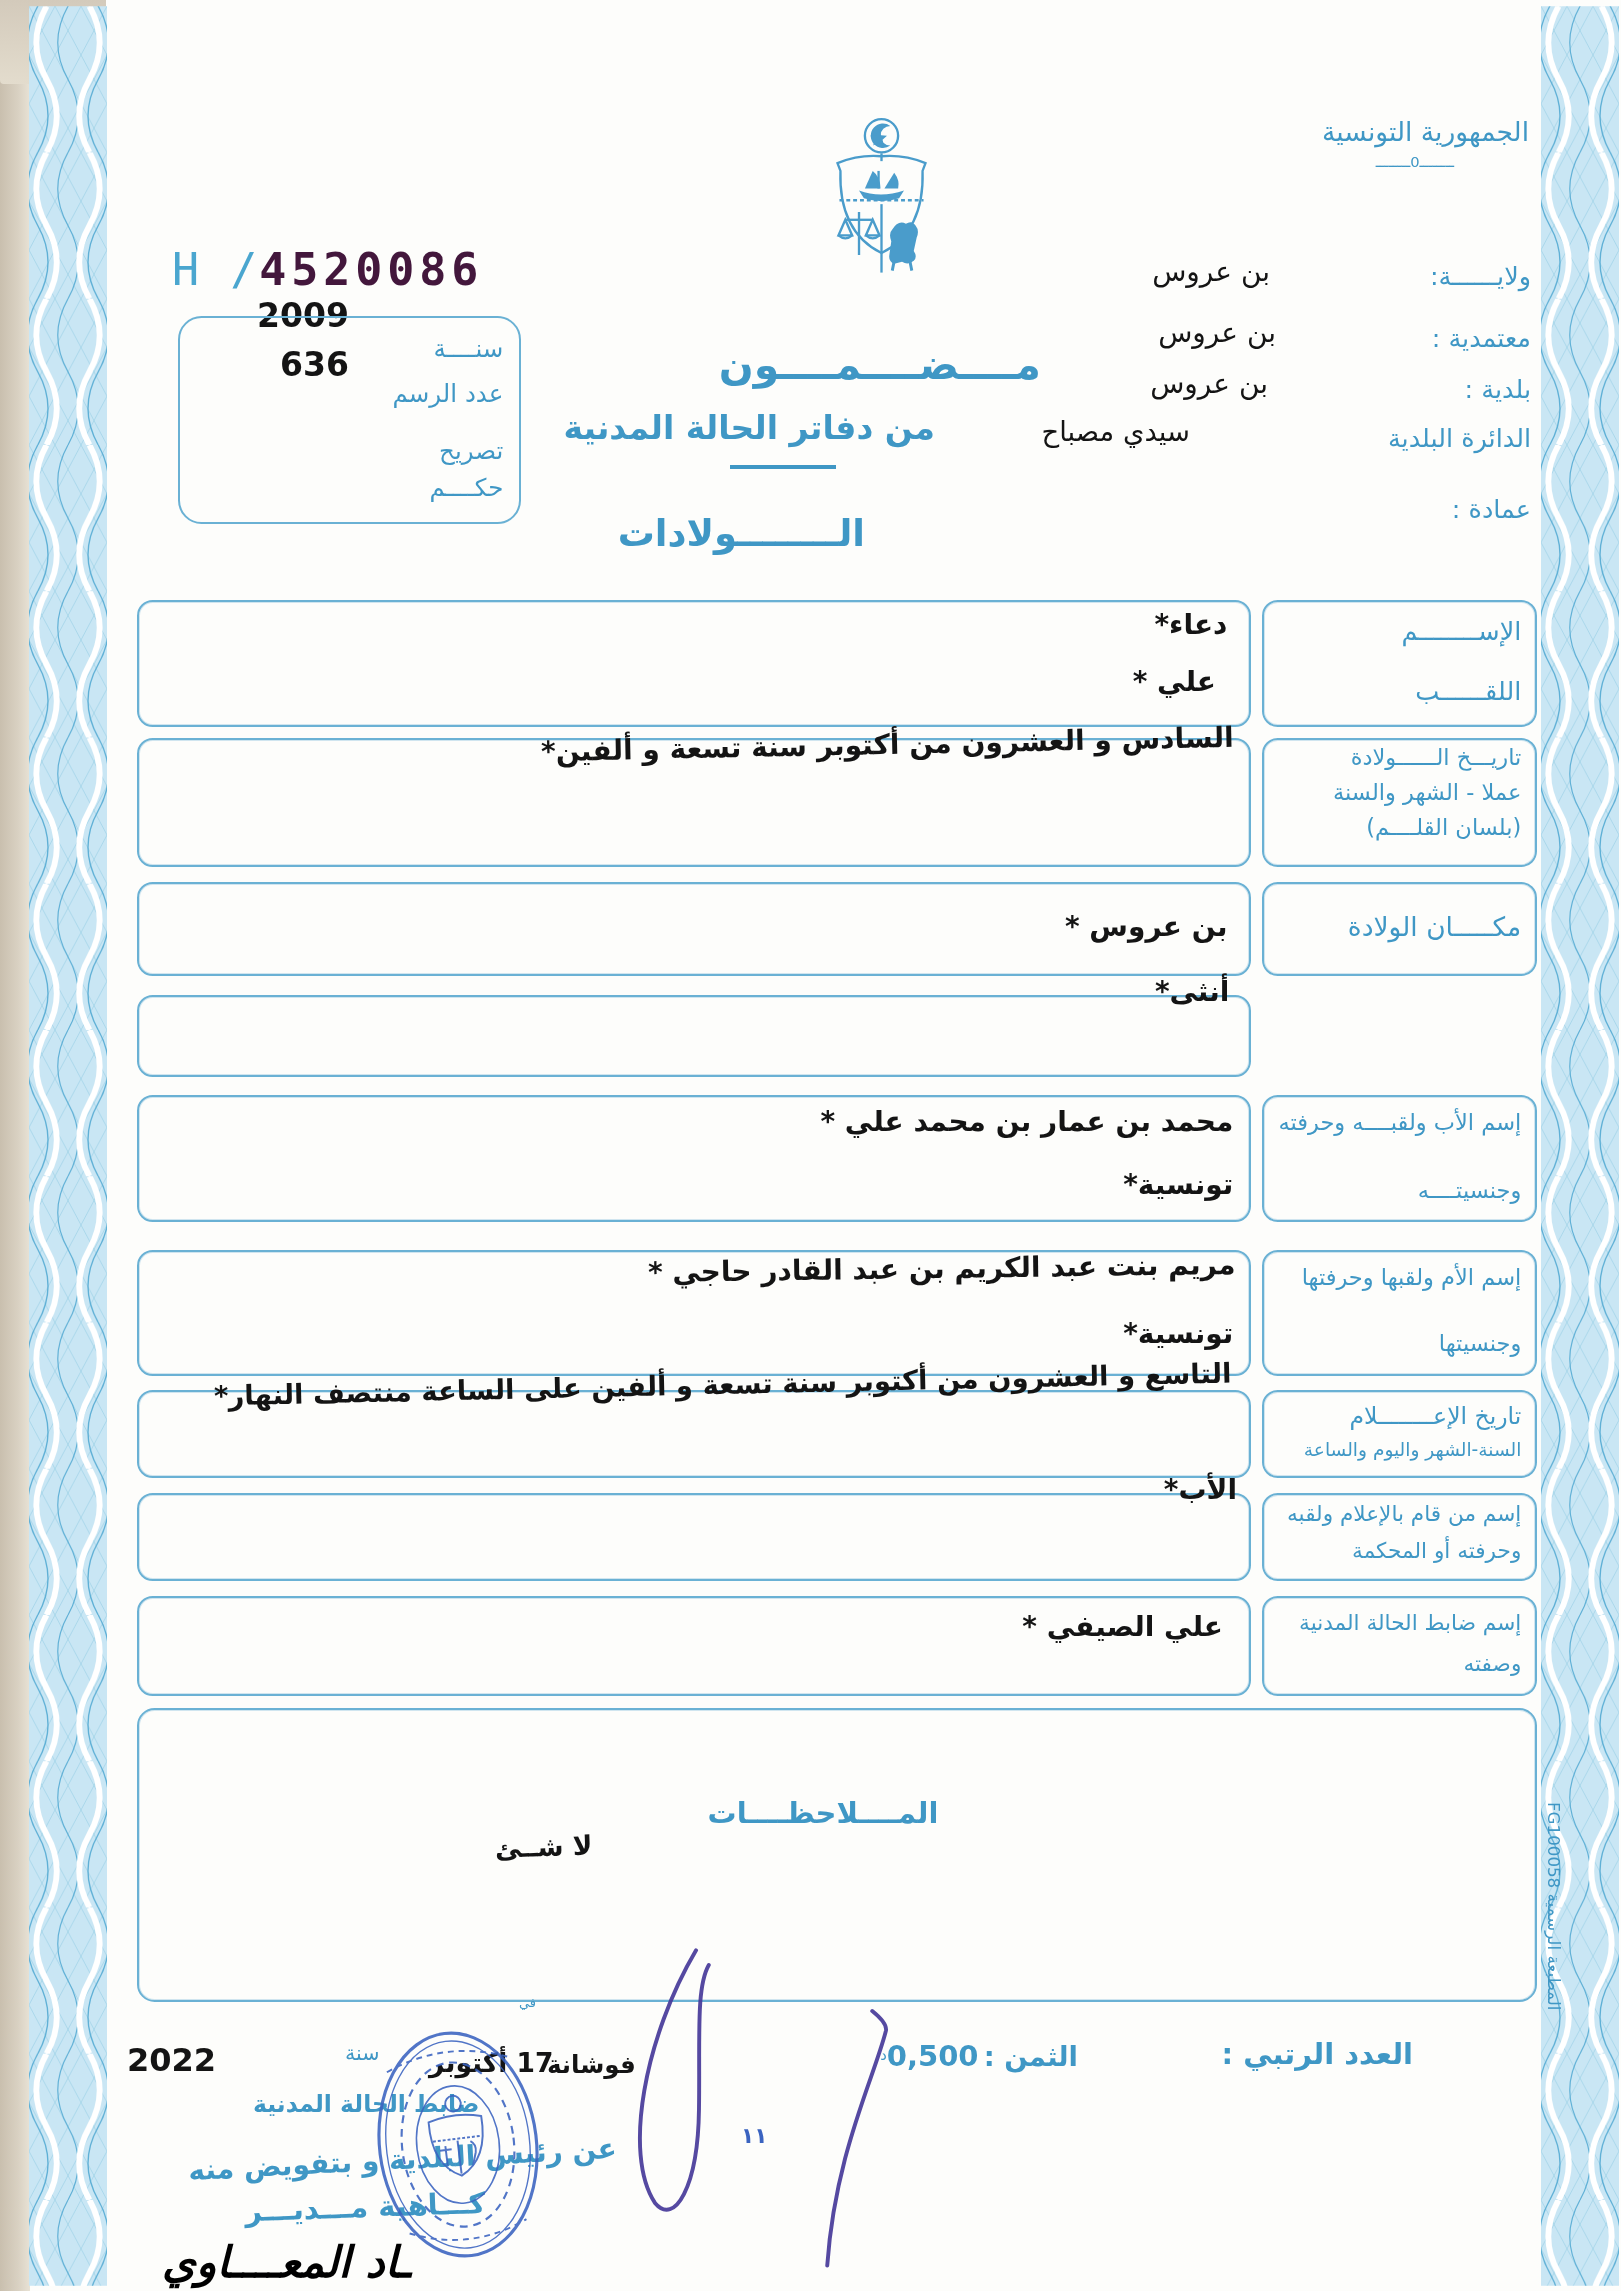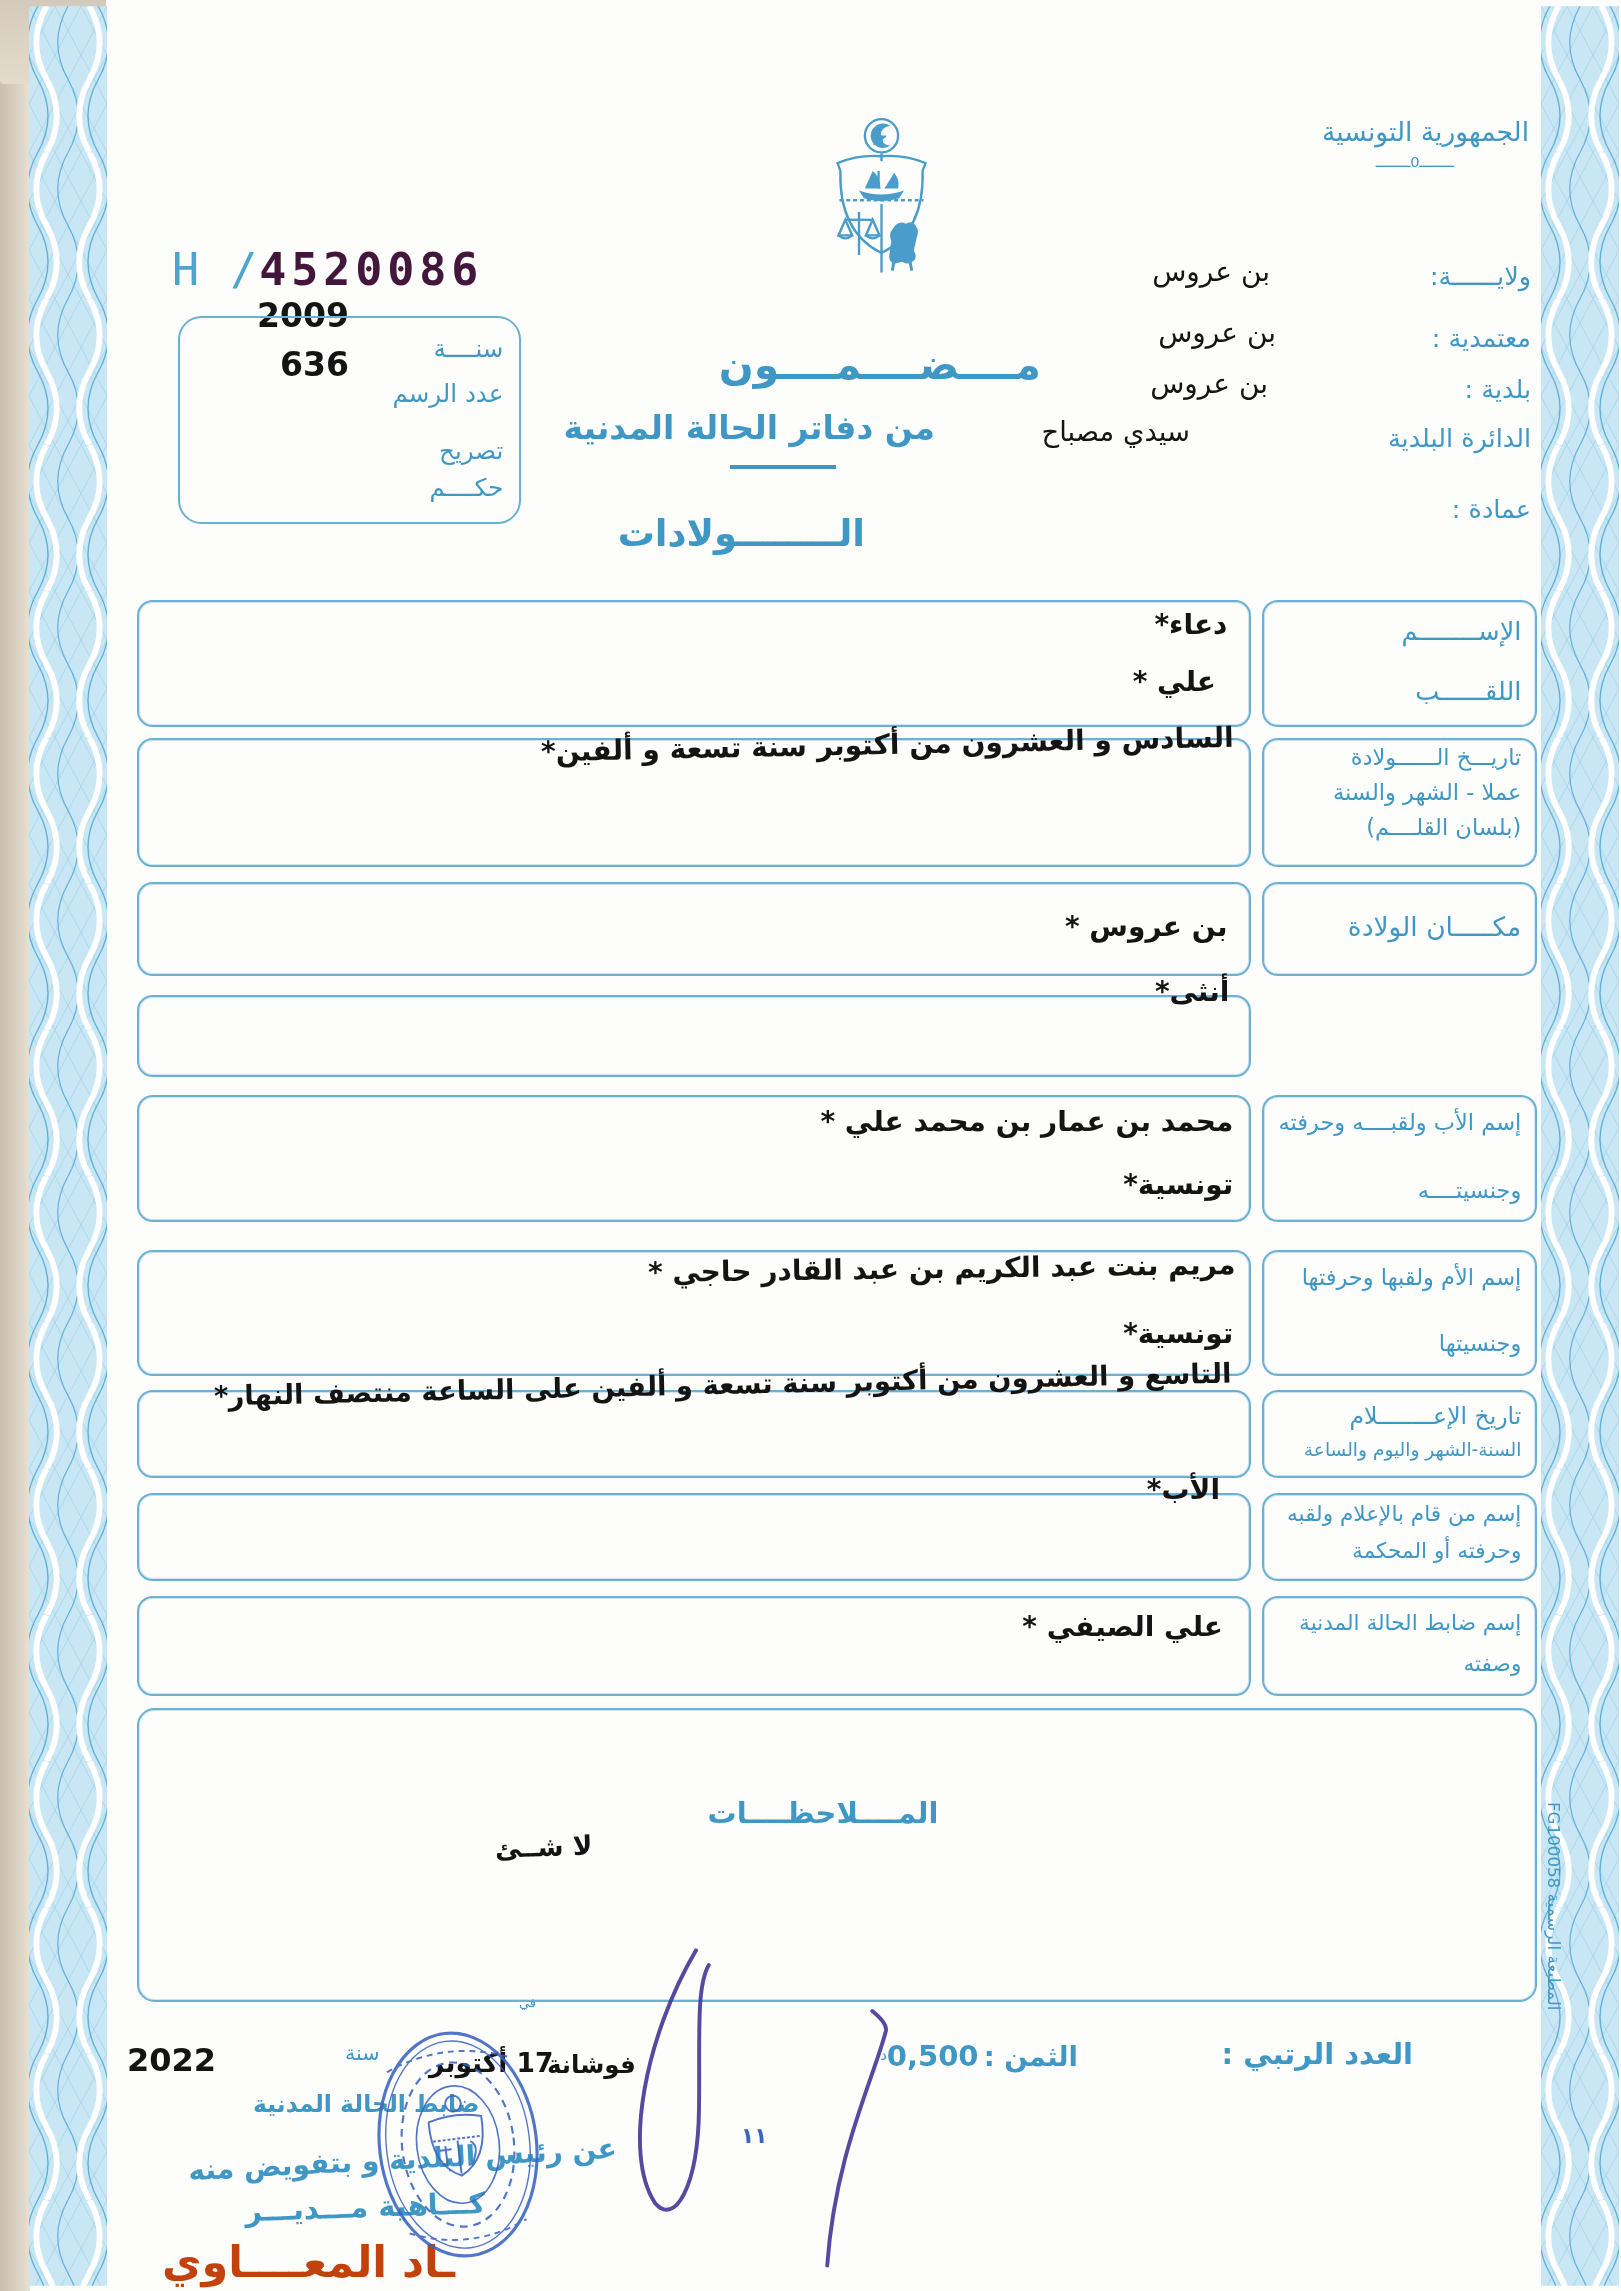--- a/index.html
+++ b/index.html
@@ -194,21 +194,21 @@
 
   <div class="abs cbox r7">
     <span class="v" style="right:17.6px;top:-23.5px;font-size:27.4px;transform:rotate(-1.3deg);">التاسع و العشرون من أكتوبر سنة تسعة و ألفين على الساعة منتصف النهار*</span>
   </div>
   <div class="abs lbox r7">
     <span class="ln" style="top:9.8px;font-size:23.5px;">تاريخ الإعــــــــلام</span>
     <span class="ln" style="top:47px;font-size:18.6px;">السنة-الشهر واليوم والساعة</span>
   </div>
 
   <div class="abs cbox r8">
-    <span class="v" style="right:29px;top:-21.6px;">الأب*</span>
+    <span class="v" style="right:12px;top:-21.6px;">الأب*</span>
   </div>
   <div class="abs lbox r8">
     <span class="ln" style="top:5.9px;font-size:21.6px;">إسم من قام بالإعلام ولقبه</span>
     <span class="ln" style="top:43px;font-size:21.6px;">وحرفته أو المحكمة</span>
   </div>
 
   <div class="abs cbox r9">
     <span class="v" style="right:26px;top:11.8px;">علي الصيفي *</span>
   </div>
   <div class="abs lbox r9">
@@ -231,21 +231,21 @@
 
   <div class="abs hand" style="left:547px;top:2050px;font-size:24.5px;">فوشانة</div>
   <div class="abs blue" style="left:519px;top:1995px;font-size:13px;">في</div>
   <div class="abs hand" style="left:429px;top:2047px;font-size:26.5px;">17 أكتوبر</div>
   <div class="abs blue" style="left:345px;top:2041px;font-size:20.6px;">سنة</div>
   <div class="abs hand" style="left:127px;top:2041px;font-size:32px;">2022</div>
 
   <div class="abs blue" style="left:253px;top:2090px;font-size:23.5px;font-weight:bold;white-space:nowrap;">ضابط الحالة المدنية</div>
   <div class="abs blue" style="left:188px;top:2143px;font-size:28px;font-weight:bold;white-space:nowrap;transform:rotate(-3deg);">عن رئيس البلدية و بتفويض منه</div>
   <div class="abs blue" style="left:245px;top:2190px;font-size:29px;font-weight:bold;white-space:nowrap;transform:rotate(-2deg);">كـــاهية مـــديـــر</div>
-  <div class="abs" style="left:162px;top:2237px;font-size:43px;font-weight:bold;color:#c2410c;white-space:nowrap;">ـاد المعــــاوي</div>
+  <div class="abs" style="left:162px;top:2237px;font-size:43px;font-weight:bold;color:#000000;white-space:nowrap;font-style:italic;">ـاد المعــــاوي</div>
   <div class="abs" style="left:741px;top:2123px;font-size:21.6px;color:var(--stamp);font-weight:bold;">١١</div>
 
   <svg class="abs" style="left:355px;top:2019px;" width="206" height="255" viewBox="0 0 210 260" opacity="0.88">
     <g transform="rotate(-7 105 128)" stroke="#3a63c0" fill="none">
       <ellipse cx="105" cy="128" rx="80" ry="114" stroke-width="3.2"></ellipse>
       <ellipse cx="105" cy="128" rx="73" ry="106" stroke-width="1.4"></ellipse>
       <ellipse cx="105" cy="128" rx="57" ry="84" stroke-width="2.2" stroke-dasharray="8 6"></ellipse>
       <ellipse cx="105" cy="128" rx="42" ry="60" stroke-width="1.6"></ellipse>
 
       <g stroke-width="2">

